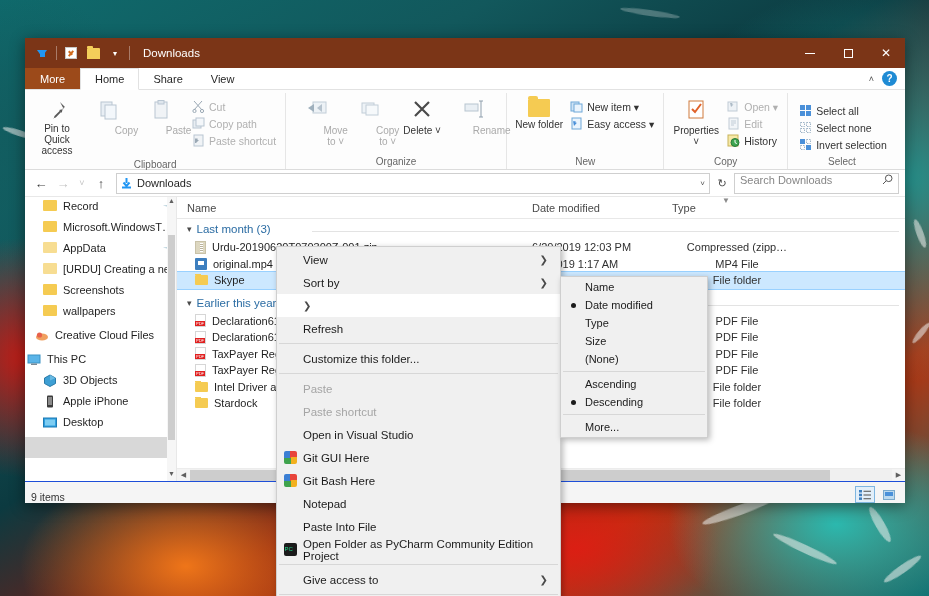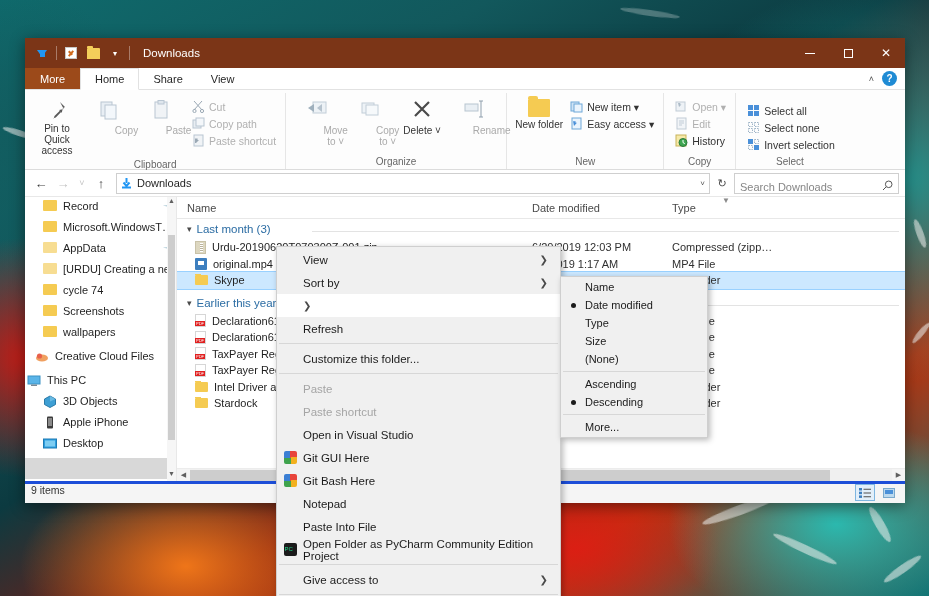--- a/index.html
+++ b/index.html
@@ -99,21 +99,21 @@
   .navbtn.dis{ color:#c4c4c4; }
   .navbtn.small{ width:14px; font-size:9px; }
   .addrfield{
     flex:1; height:21px; border:1px solid #cfcfcf; background:#fff; display:flex; align-items:center;
     padding:0 4px; gap:5px; margin-left:3px;
   }
   .addr-dl{ width:11px;height:11px; position:relative; }
   .addr-text{ font-size:11px; color:#1f1f1f; }
   .addr-caret{ margin-left:auto; color:#555; font-size:8px;}
   .refreshbtn{ width:20px;height:21px;display:flex;align-items:center;justify-content:center;font-size:11px;color:#444;}
-  .searchbox{ width:165px; height:21px; border:1px solid #cfcfcf; display:flex; align-items:flex-end; padding:0 5px; }
+  .searchbox{ width:165px; height:21px; border:1px solid #cfcfcf; display:flex; align-items:flex-start; padding:0 5px; }
   .searchbox .ph{ font-size:11px; color:#868686; }
   .searchbox .mag{ margin-left:auto; font-size:11px; color:#444; transform:scaleX(-1); }
 
   
   .mainarea{ flex:1; display:flex; overflow:hidden; border-top:1px solid #e8e8e8; }
 
   
   .navpane{ width:152px; background:#fff; position:relative; overflow:hidden; flex:none;
     border-right:1px solid #e8e8e8; }
   .navlist{ padding-top:3px; }
@@ -142,39 +142,39 @@
   .sortmark{ position:absolute; left:545px; top:-1px; font-size:8px; color:#8a8a8a;}
   .filerows{ flex:1; overflow:hidden; position:relative;}
   .grouphdr{ height:20px; display:flex; align-items:center; gap:5px; padding-left:10px; font-size:11.5px; color:#2b6ca3; position:relative;}
   .grouphdr .chev{ font-size:9px; color:#4a4a4a; }
   .grouphdr .rule{ position:absolute; left:135px; right:6px; top:12px; height:1px; background:#e3e3e3;}
   .frow{ height:16.5px; display:flex; align-items:center; font-size:11px; color:#1f1f1f; }
   .frow.sel{ background:#cce8ff; outline:1px solid #99d1ff; }
   .frow .cell{ padding-left:10px; overflow:hidden; white-space:nowrap; text-overflow:ellipsis;}
   .frow .name{ width:345px; display:flex; align-items:center; gap:6px; padding-left:18px;}
   .frow .date{ width:140px; color:#303030;}
-  .frow .type{ width:140px; color:#303030;}
+  .frow .type{ width:140px; color:#303030;text-align:center;}
   .fi{ width:13px;height:13px; flex:none; position:relative;}
   .fi-folder{ background:#f5cb52; width:13px;height:10px; border-radius:1px;}
   .fi-folder::before{content:"";position:absolute;top:-2px;left:0;width:6px;height:2px;background:#f5cb52;border-radius:1px 1px 0 0;}
   .fi-pdf{ background:#fff; border:1px solid #d6d6d6; width:11px;height:13px;}
   .fi-pdf::after{content:"PDF";position:absolute;left:-1px;bottom:0px;font-size:4px;background:#e02020;color:#fff;padding:0 1px;line-height:5px;font-family:"Liberation Sans",sans-serif;}
   .fi-zip{ background:#ddd7c0;border:1px solid #c9c2a8;width:11px;height:13px;}
   .fi-zip::after{content:"";position:absolute;left:4px;top:1px;width:3px;height:9px;background:repeating-linear-gradient(#fff 0 1px,#b9b29c 1px 2px);}
   .fi-mp4{ background:#3d7fbf;width:12px;height:12px;border-radius:1px;}
   .fi-mp4::after{content:"";position:absolute;left:3px;top:3px;width:6px;height:4px;background:#fff;}
 
   
   .hscroll{ height:13px; background:#f4f4f4; display:flex; align-items:center; flex:none; border-top:1px solid #ececec;}
   .hscroll .ar{ width:13px; text-align:center; font-size:7px; color:#606060;}
   .hscroll .track{ flex:1; height:13px; background:#f0f0f0; position:relative;}
   .hscroll .thumb{ position:absolute; left:0; top:1px; height:11px; width:640px; background:#cdcdcd;}
 
   
-  .statusbar{ height:22px; background:#f5f5f5; border-top:3px solid #1d4ed8; display:flex; align-items:flex-start;
+  .statusbar{ height:22px; background:#f5f5f5; border-top:1px solid #1d4ed8; display:flex; align-items:flex-end;
     padding:0 6px; font-size:10.5px; color:#333; flex:none;}
   .status-views{ margin-left:auto; display:flex; gap:4px; align-items:center;}
   .vbtn{ width:20px;height:17px;display:flex;align-items:center;justify-content:center;}
   .vbtn.on{ border:1px solid #7fb6e0; background:#e2effa;}
   .vglyph{ width:12px;height:10px; position:relative;}
 
   
   .ctxmenu{
     position:absolute; background:#f0f0f0; border:1px solid #cfcfcf;
     box-shadow:2px 2px 6px rgba(0,0,0,.28); padding:1px 0;
@@ -386,20 +386,29 @@
             </span>
             <span>Easy access ▾</span>
           </div>
         </div>
       </div>
       <div class="rgroup-label">New</div>
     </div>
 
     <div class="rgroup">
       <div class="rgroup-items">
+        <div class="bigbtn">
+          <span class="ico">
+            <svg width="22" height="22" viewBox="0 0 22 22">
+                <rect x="4" y="2" width="14" height="17" fill="#fff" stroke="#d07a3c"></rect>
+                <path d="M7 10 l3 3 6-8" stroke="#e0622a" stroke-width="2" fill="none"></path>
+              </svg>
+          </span>
+          <span class="lbl">Properties ˅</span>
+        </div>
         <div class="smallcol">
           <div class="smallbtn dis">
             <span class="ico sq">
               <svg width="13" height="13" viewBox="0 0 13 13">
                   <rect x="1" y="2" width="9" height="9" fill="#eef2f6" stroke="#c1ccd6"></rect>
                   <path d="M4 7 l2.5-2.5 -1.2 0 0-1.4 -2.3 0z" fill="#adbbc7"></path>
                 </svg>
             </span>
             <span>Open ▾</span>
           </div>
@@ -511,24 +520,20 @@
 
         </div>
         <div class="navitem">
           <span class="nv-ico nv-folder pale"></span>
           <span>AppData</span>
           <span class="pin">📌</span>
         </div>
         <div class="navitem">
           <span class="nv-ico nv-folder pale"></span>
           <span>[URDU] Creating a new …</span>
-        </div>
-        <div class="navitem">
-          <span class="nv-ico nv-folder"></span>
-          <span>cycle 74</span>
         </div>
         <div class="navitem">
           <span class="nv-ico nv-folder"></span>
           <span>Screenshots</span>
         </div>
         <div class="navitem">
           <span class="nv-ico nv-folder"></span>
           <span>wallpapers</span>
         </div>
         <div class="navitem" style="padding-left:10px;margin-top:3px;">

